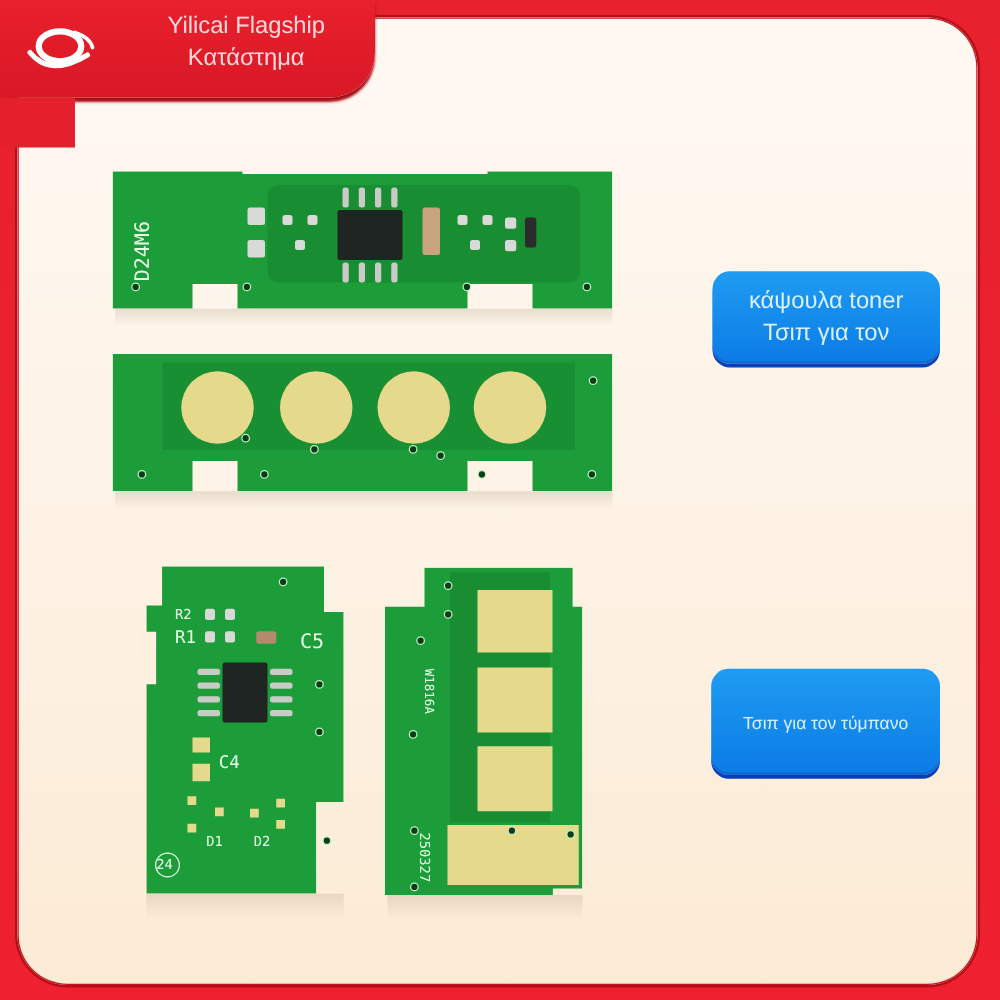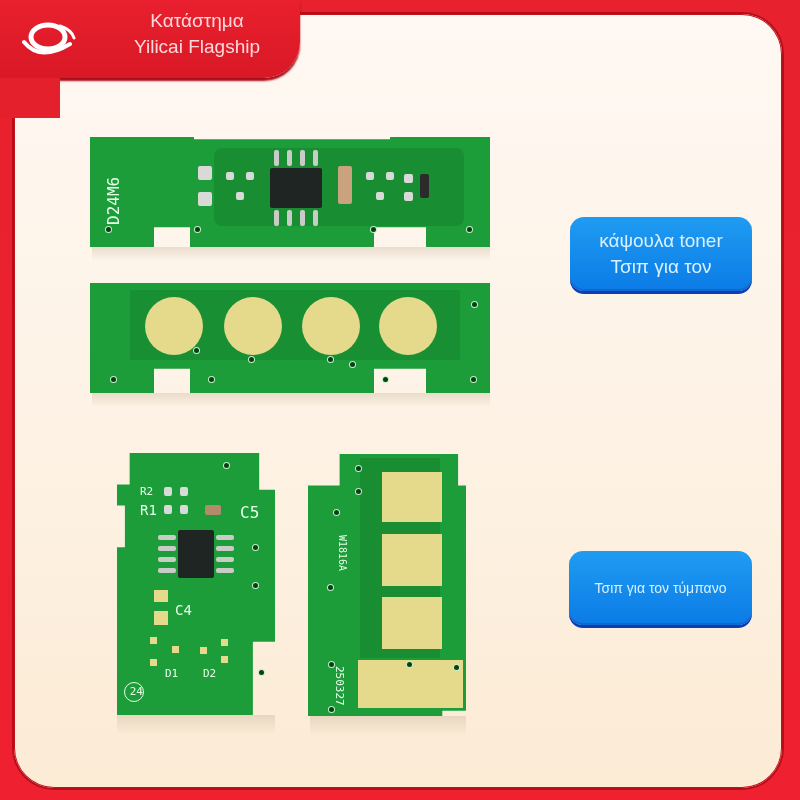--- a/index.html
+++ b/index.html
@@ -28,22 +28,22 @@
 <div class="frame"></div>
 <div class="panel"></div>
 
 <div class="header-tab">
   <svg class="logo" viewBox="0 0 58 40">
     <ellipse cx="28" cy="19" rx="17" ry="12" fill="none" stroke="#fff" stroke-width="5"></ellipse>
     <path d="M4 24 Q20 44 50 26" fill="none" stroke="#fff" stroke-width="4" stroke-linecap="round"></path>
     <path d="M40 8 Q52 12 54 20" fill="none" stroke="#fff" stroke-width="3" stroke-linecap="round"></path>
   </svg>
   <div class="title">
+    <div>Yilicai Flagship</div>
     <div>Κατάστημα</div>
-    <div>Yilicai Flagship</div>
   </div>
 </div>
 
 <div>
   <div class="pcb" style="left:90px;top:137px;width:400px;height:110px;clip-path:polygon(0 0,26% 0,26% 2%,75% 2%,75% 0,100% 0,100% 100%,84% 100%,84% 82%,71% 82%,71% 100%,25% 100%,25% 82%,16% 82%,16% 100%,0 100%);"></div>
   <div class="pcb pcb-dark" style="left:214px;top:148px;width:250px;height:78px;border-radius:8px;opacity:.45"></div>
   <div class="silk" style="left:86px;top:172px;font-size:16px;transform:rotate(-90deg);transform-origin:left top;top:225px;left:104px;">D24M6</div>
   <div class="chip" style="left:270px;top:168px;width:52px;height:40px;"></div>
   <div class="pin" style="left:274px;top:150px;width:5px;height:16px"></div>
   <div class="pin" style="left:287px;top:150px;width:5px;height:16px"></div>
@@ -92,21 +92,21 @@
 </div>
 
 <div>
   <div class="pcb" style="left:117px;top:453px;width:158px;height:262px;clip-path:polygon(8% 0,90% 0,90% 14%,100% 14%,100% 72%,86% 72%,86% 100%,0 100%,0 36%,5% 36%,5% 20%,0 20%,0 12%,8% 12%);"></div>
   <div class="silk" style="left:140px;top:485px;font-size:11px">R2</div>
   <div class="silk" style="left:140px;top:502px;font-size:14px">R1</div>
   <div class="silk" style="left:240px;top:503px;font-size:16px">C5</div>
   <div class="silk" style="left:175px;top:602px;font-size:14px">C4</div>
   <div class="silk" style="left:165px;top:667px;font-size:11px">D1</div>
   <div class="silk" style="left:203px;top:667px;font-size:11px">D2</div>
-  <div class="silk" style="left:124px;top:682px;font-size:11px;border:1.5px solid #e7ffe9;border-radius:50%;width:18px;height:18px;line-height:18px;text-align:right">24</div>
+  <div class="silk" style="left:124px;top:682px;font-size:11px;border:1.5px solid #e7ffe9;border-radius:50%;width:18px;height:18px;line-height:18px;text-align:left">24</div>
   <div class="smd" style="left:164px;top:487px;width:8px;height:9px"></div>
   <div class="smd" style="left:180px;top:487px;width:8px;height:9px"></div>
   <div class="smd" style="left:164px;top:505px;width:8px;height:9px"></div>
   <div class="smd" style="left:180px;top:505px;width:8px;height:9px"></div>
   <div class="smd" style="left:205px;top:505px;width:16px;height:10px;background:#b48a6d"></div>
   <div class="chip" style="left:178px;top:530px;width:36px;height:48px"></div>
   <div class="pin" style="left:158px;top:535px;width:18px;height:5px"></div>
   <div class="pin" style="left:158px;top:546px;width:18px;height:5px"></div>
   <div class="pin" style="left:158px;top:557px;width:18px;height:5px"></div>
   <div class="pin" style="left:158px;top:568px;width:18px;height:5px"></div>
@@ -149,15 +149,15 @@
   <div class="shadow" style="left:310px;top:716px;width:156px;height:20px"></div>
 </div>
 
 <div class="label-btn" style="left:570px;top:217px;width:182px;height:74px;font-size:19px;line-height:26px;">
   <div>
     <div>κάψουλα toner</div>
     <div>Τσιπ για τον</div>
   </div>
 </div>
 
-<div class="label-btn" style="left:569px;top:551px;width:183px;height:74px;font-size:14px;">
+<div class="label-btn" style="left:569px;top:535px;width:183px;height:85px;font-size:14px;">
   <span>Τσιπ για τον τύμπανο</span>
 </div>
 
 </body></html>

